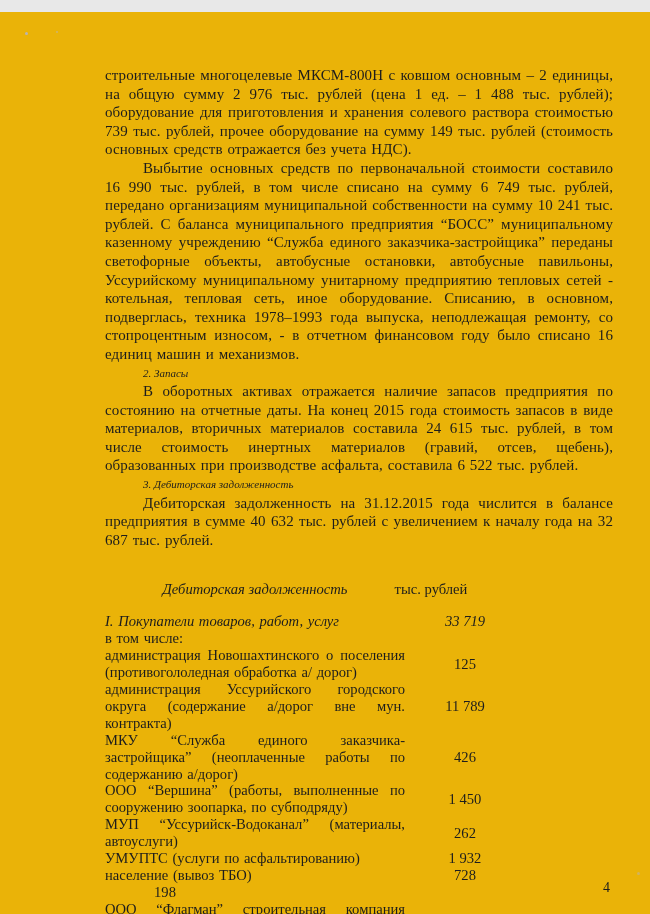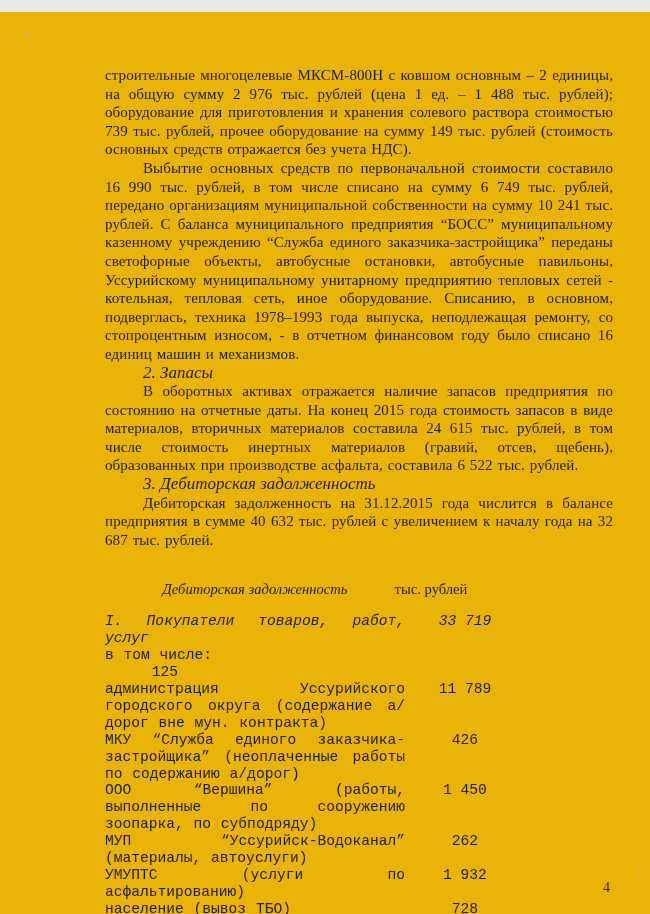--- a/index.html
+++ b/index.html
@@ -29,21 +29,21 @@
     line-height: 18.6px;
     text-align: justify;
     letter-spacing: 0.1px;
     word-spacing: 1px;
   }
   .indent { text-indent: 38px; }
   .heading {
     font-style: italic;
     font-weight: normal;
     margin: 0;
-    font-size: 17px;
+    font-size: 11px;
     line-height: 18.6px;
     text-indent: 38px;
   }
   .rtable {
     margin-top: 32px;
     font-size: 14.6px;
     line-height: 16.9px;
   }
   .thead {
     display: flex;
@@ -54,22 +54,21 @@
     text-align: center;
     font-style: italic;
   }
   .thead-right {
     flex: 0 0 120px;
     text-align: center;
     transform: translateX(-34px);
   }
   .trow {
     display: flex;
-    align-items: flex-start;
-    font-family: Liberation Mono, monospace;
+    align-items: center;
   }
   .tlabel {
     flex: 0 0 300px;
     text-align: justify;
     word-spacing: 1px;
   }
   .tvalue {
     flex: 0 0 120px;
     text-align: center;
   }
@@ -113,20 +112,21 @@
 
       <div class="trow italic">
         <div class="tlabel">I. Покупатели товаров, работ, услуг</div>
         <div class="tvalue">33 719</div>
       </div>
       <div class="trow">
         <div class="tlabel">в том числе:</div>
         <div class="tvalue"></div>
       </div>
       <div class="trow">
+        <div class="tlabel">администрация Новошахтинского о поселения (противогололедная обработка а/ дорог)</div>
         <div class="tvalue">125</div>
       </div>
       <div class="trow">
         <div class="tlabel">администрация Уссурийского городского округа (содержание а/дорог вне мун. контракта)</div>
         <div class="tvalue">11 789</div>
       </div>
       <div class="trow">
         <div class="tlabel">МКУ “Служба единого заказчика-застройщика” (неоплаченные работы по содержанию а/дорог)</div>
         <div class="tvalue">426</div>
       </div>

